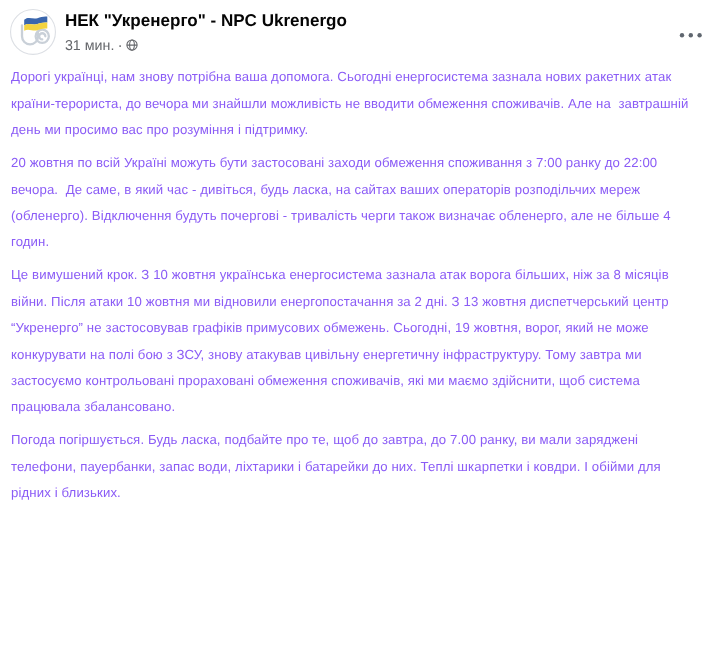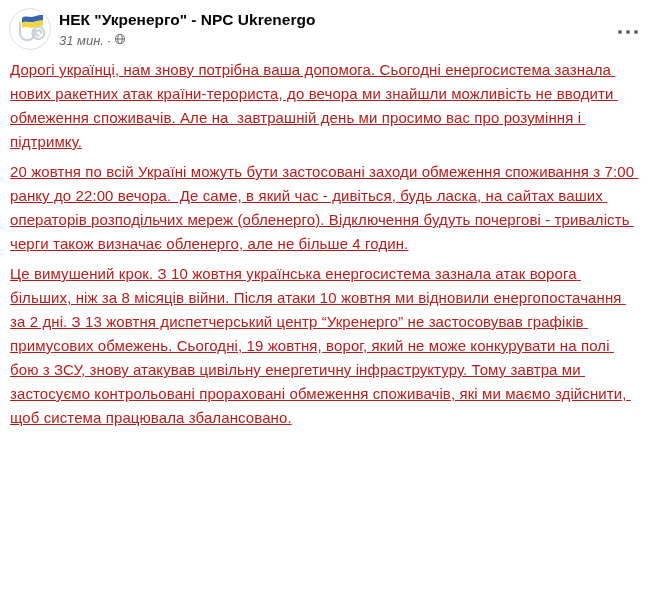--- a/index.html
+++ b/index.html
@@ -31,50 +31,49 @@
   .author {
     font-size: 15.5px;
     font-weight: bold;
     color: #050505;
     line-height: 20px;
     cursor: pointer;
     white-space: nowrap;
   }
   .sub {
     display: flex;
+    align-items: center;
     gap: 3px;
     font-size: 13px;
     color: #65676b;
     line-height: 17px;
     margin-top: 2px;
-    font-style: italic;
   }
   .sub .timestamp { cursor: pointer; }
   .globe { display: inline-flex; margin-top: 1px; }
   .menu-btn {
     position: absolute;
     top: 24px; right: 7px;
     display: flex;
     gap: 4px;
     padding: 6px 4px;
     cursor: pointer;
     border-radius: 50%;
   }
   .menu-btn .d {
     width: 4px; height: 4px;
     border-radius: 50%;
     background: #606770;
   }
   .body {
     padding: 4px 14px 0 10px;
-    font-size: 15px;
+    font-size: 12px;
     line-height: 24px;
-    color: #b91c1c;
+    color: #8b5cf6;
     letter-spacing: 0.1px;
-    text-decoration: underline;
   }
   .body p {
     margin: 0 0 6px 0;
     white-space: pre-wrap;
   }
 </style>
 </head>
 <body>
 
 <div class="post">
@@ -117,15 +116,16 @@
       <span class="d"></span>
       <span class="d"></span>
       <span class="d"></span>
     </div>
   </div>
 
   <div class="body">
     <p>Дорогі українці, нам знову потрібна ваша допомога. Сьогодні енергосистема зазнала нових ракетних атак країни-терориста, до вечора ми знайшли можливість не вводити обмеження споживачів. Але на  завтрашній день ми просимо вас про розуміння і підтримку.</p>
     <p>20 жовтня по всій Україні можуть бути застосовані заходи обмеження споживання з 7:00 ранку до 22:00 вечора.  Де саме, в який час - дивіться, будь ласка, на сайтах ваших операторів розподільчих мереж (обленерго). Відключення будуть почергові - тривалість черги також визначає обленерго, але не більше 4 годин.</p>
     <p>Це вимушений крок. З 10 жовтня українська енергосистема зазнала атак ворога більших, ніж за 8 місяців війни. Після атаки 10 жовтня ми відновили енергопостачання за 2 дні. З 13 жовтня диспетчерський центр “Укренерго” не застосовував графіків примусових обмежень. Сьогодні, 19 жовтня, ворог, який не може конкурувати на полі бою з ЗСУ, знову атакував цивільну енергетичну інфраструктуру. Тому завтра ми застосуємо контрольовані прораховані обмеження споживачів, які ми маємо здійснити, щоб система працювала збалансовано.</p>
+    <p>Погода погіршується. Будь ласка, подбайте про те, щоб до завтра, до 7.00 ранку, ви мали заряджені телефони, пауербанки, запас води, ліхтарики і батарейки до них. Теплі шкарпетки і ковдри. І обійми для рідних і близьких.</p>
   </div>
 
 </div>
 
 </body></html>

